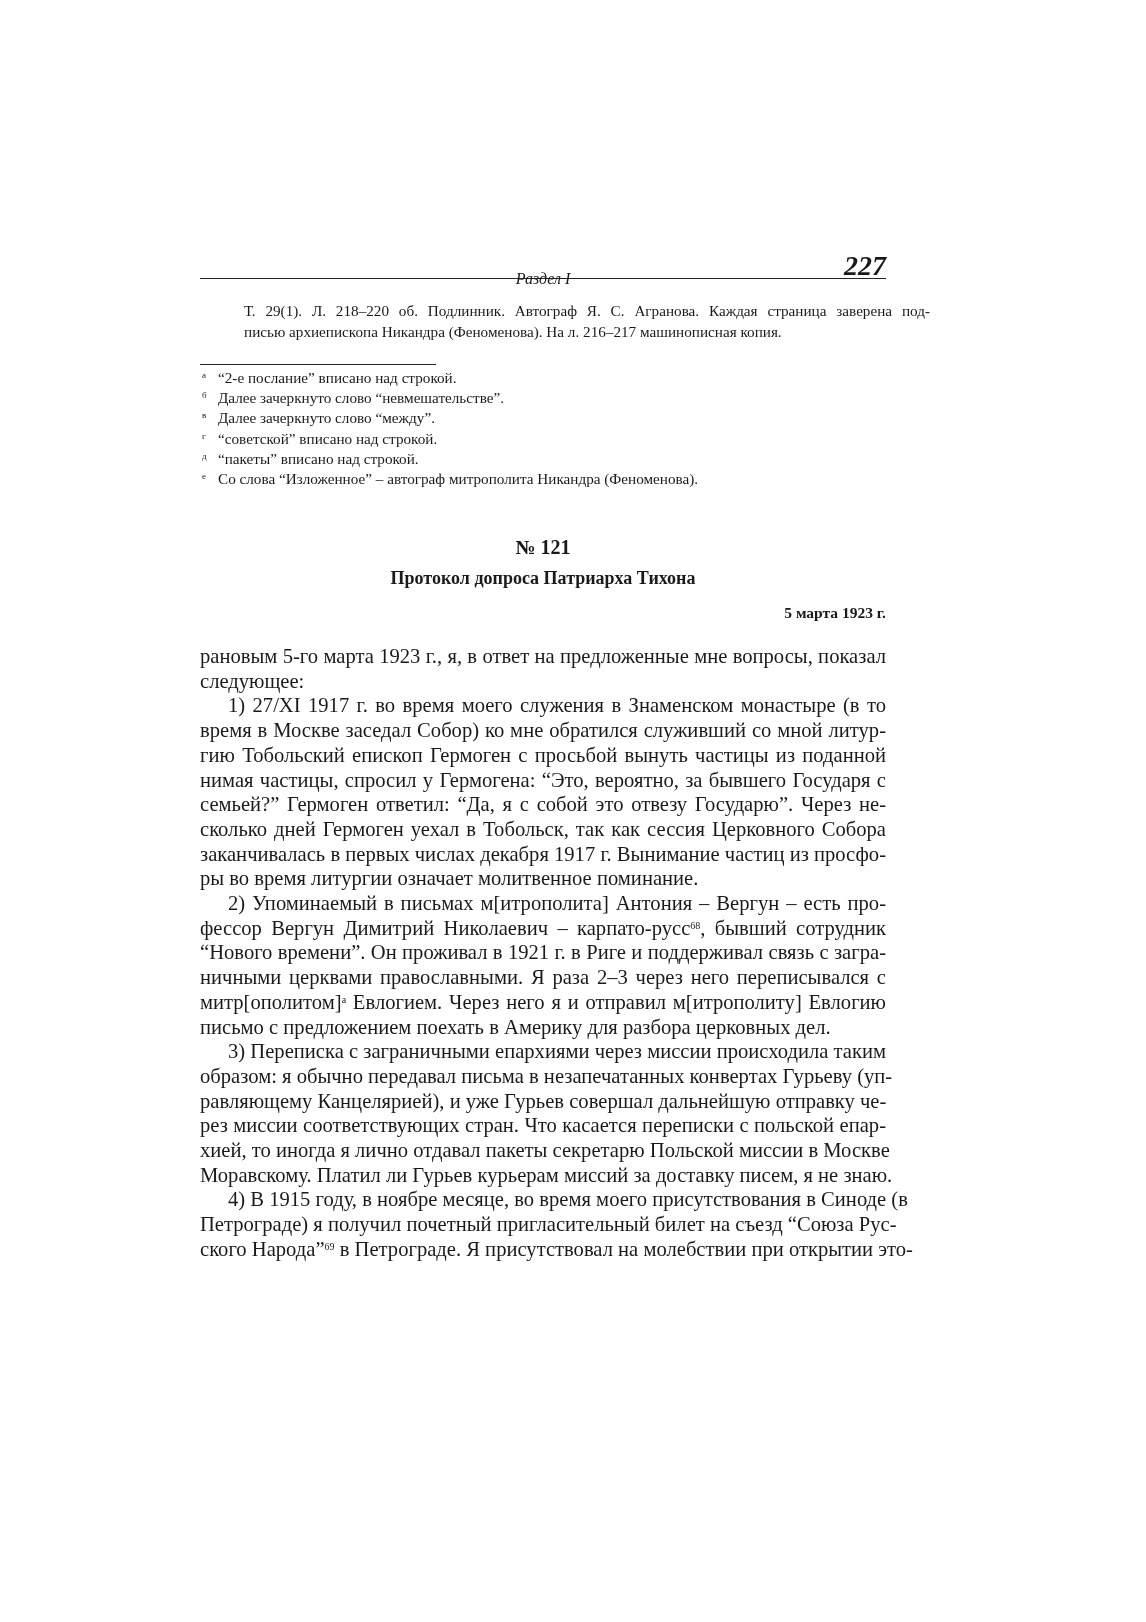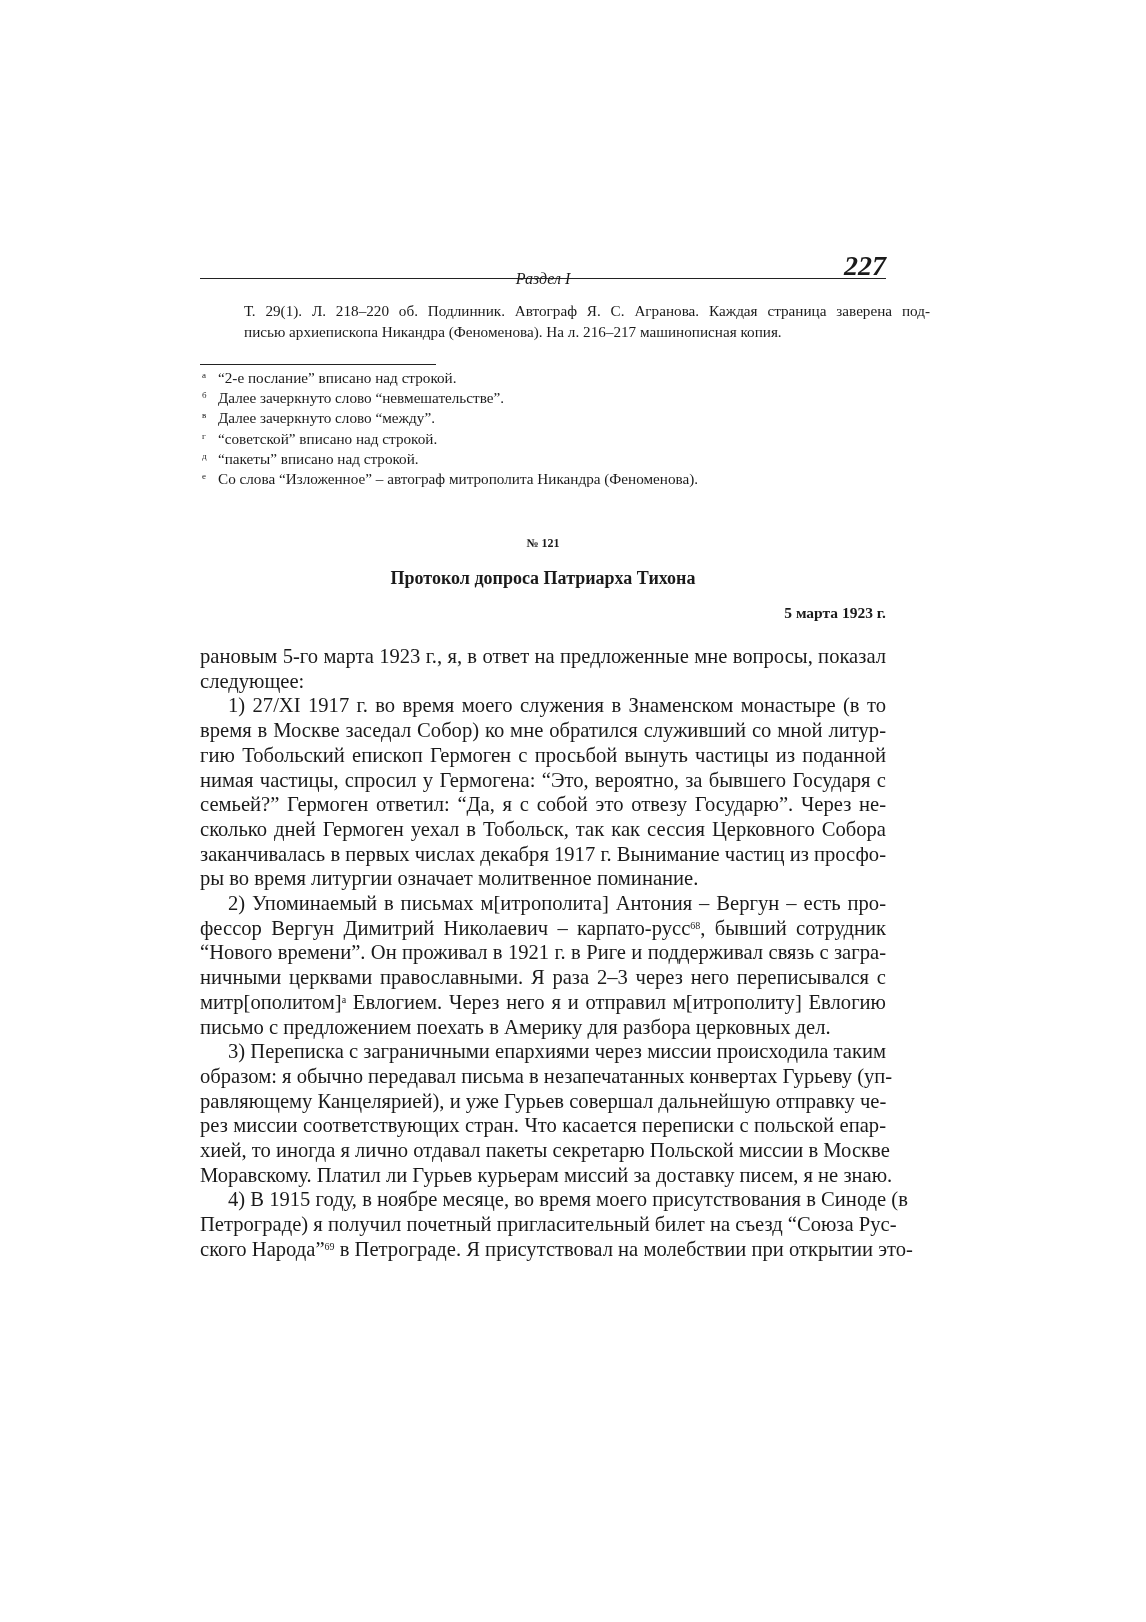--- a/index.html
+++ b/index.html
@@ -12,21 +12,21 @@
                   font-style: italic; font-size: 16px; top: 4px; margin-top: 16px; }
   .running-head .folio { position: absolute; right: 0; top: 0; font-style: italic;
                   font-weight: bold; font-size: 28px; }
   .source-note { position: absolute; top: 300px; left: 0; width: 686px; font-size: 15.2px;
                  line-height: 21px; text-align: justify; margin-left: 44px; }
   .fn-rule { position: absolute; top: 364px; left: 0; width: 236px; border-top: 1px solid #222; }
   .footnotes { position: absolute; top: 368px; left: 0; width: 686px; font-size: 15.2px; line-height: 20.2px; }
   .fn { position: relative; padding-left: 18px; white-space: nowrap; }
   .fn .mark { position: absolute; left: 2px; top: -3px; font-size: 9px; }
   .doc-num { position: absolute; top: 536px; left: 0; width: 686px; text-align: center;
-             font-weight: bold; font-size: 12px; }
+             font-weight: bold; font-size: 20px; }
   .doc-title { position: absolute; top: 568px; left: 0; width: 686px; text-align: center;
              font-weight: bold; font-size: 18px; }
   .doc-date { position: absolute; top: 604px; right: 0; font-weight: bold; font-size: 15.5px; }
   .body-text { position: absolute; top: 644px; left: 0; width: 686px; font-size: 20.6px;
                line-height: 24.7px; }
   .line { display: block; text-align: justify; text-align-last: justify; white-space: nowrap; }
   .line.last { text-align-last: left; }
   .line.indent { padding-left: 28px; }
   sup { font-size: 10px; vertical-align: top; position: relative; top: -2px; }
 </style>

